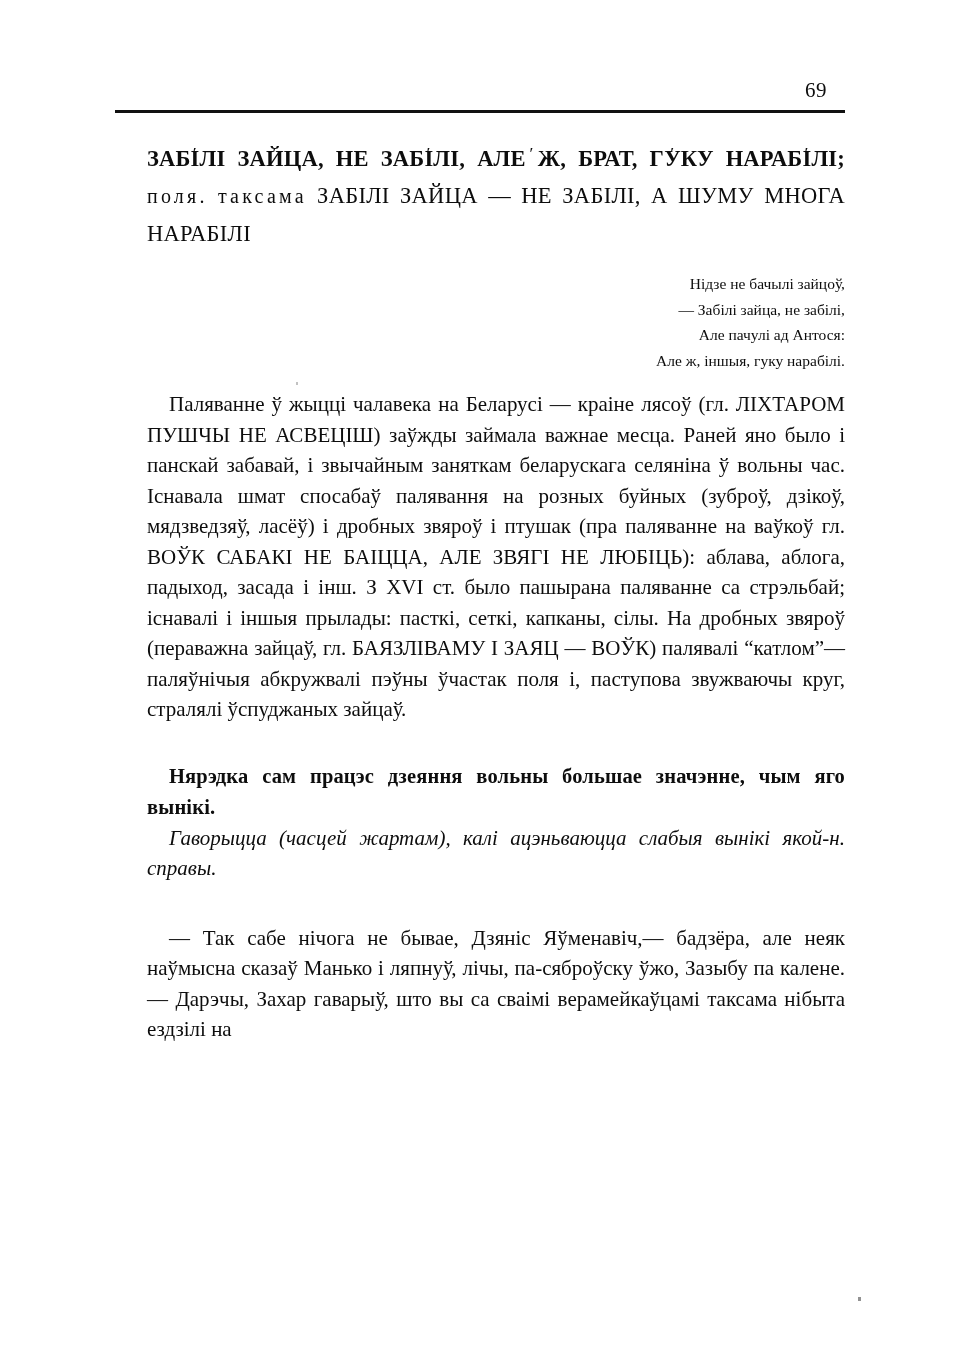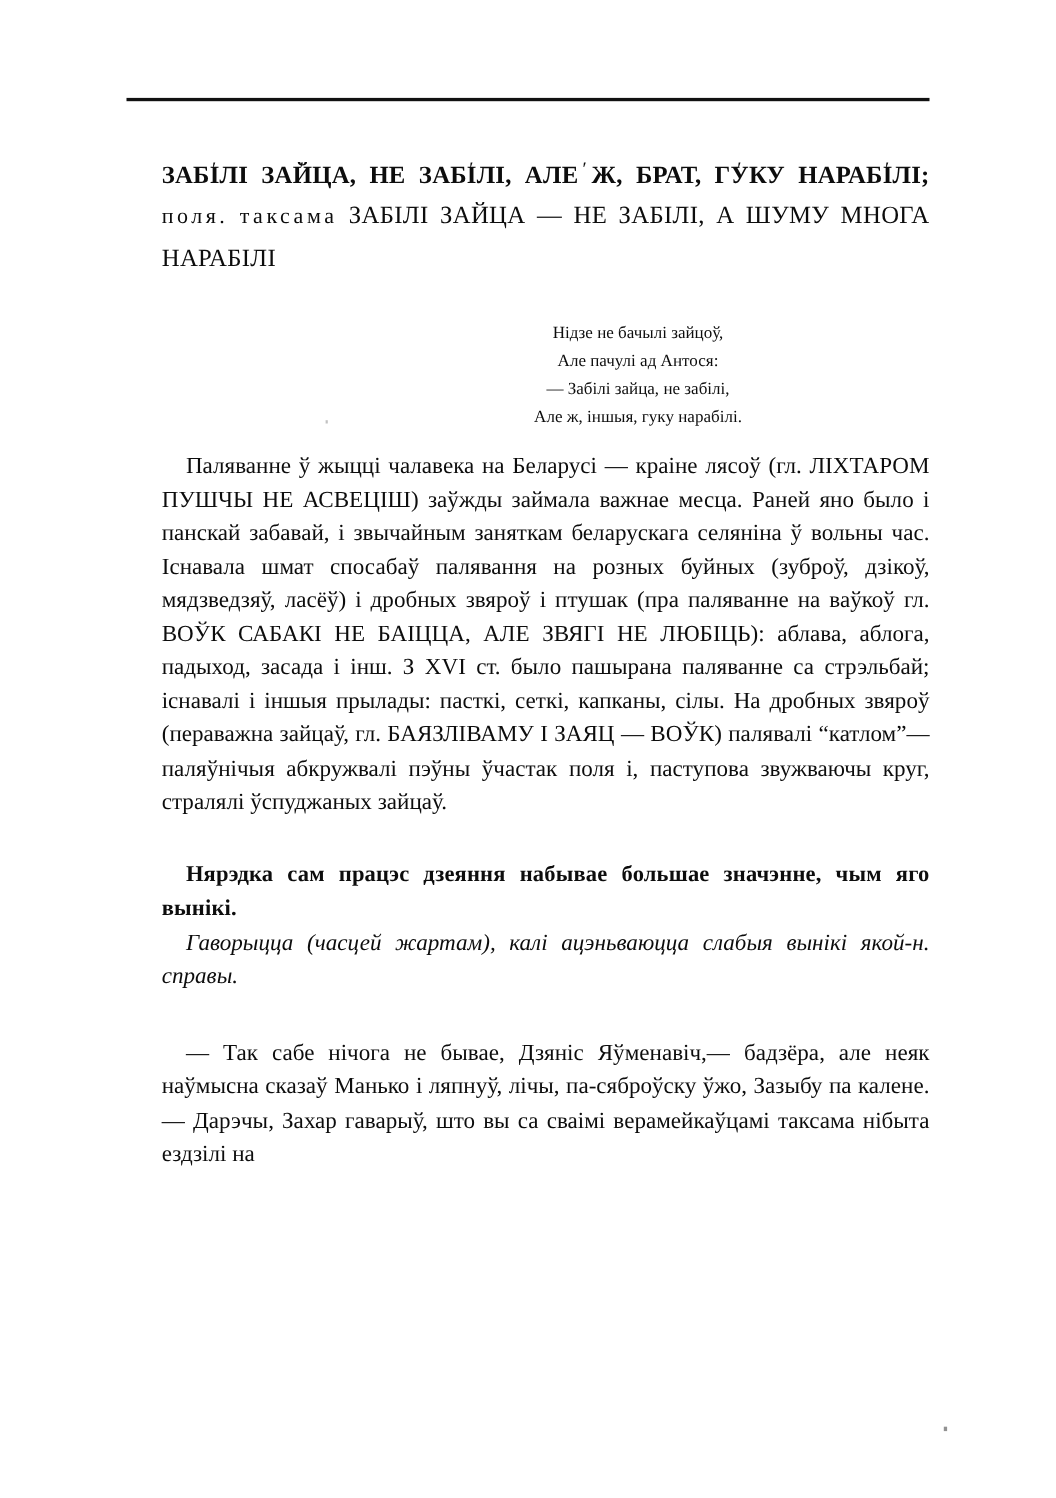--- a/index.html
+++ b/index.html
@@ -94,25 +94,25 @@
   .body-par {
     font-size: 21px;
     line-height: 30.5px;
     text-indent: 22px;
     margin-top: 16px;
   }
   .body-par.tight { }
 
   
   .verse {
-    margin-top: 37px;
+    margin-top: 19px;
     margin-left: 168px;
     font-size: 15.5px;
     line-height: 25.5px;
-    text-align: center;
+    text-align: right;
   }
   .verse div { white-space: nowrap; }
 
   
   .definition {
     font-size: 21px;
     line-height: 30.5px;
     text-indent: 22px;
     margin-top: 20px;
   }
@@ -162,20 +162,21 @@
     background: #9a9a9a;
     opacity: 0.6;
   }
 </style>
 </head>
 <body>
 
 <div class="page">
 
   <div class="header-zone">
+    <div class="folio">69</div>
     <div class="head-rule"></div>
   </div>
 
   <div class="column">
 
     <p class="entry-head"><span>ЗАБ<span class="acc">І</span>ЛІ</span>
       <span>ЗА<span class="acc">Й</span>ЦА,</span>
       <span>НЕ</span>
       <span>ЗАБ<span class="acc">І</span>ЛІ,</span>
       <span>АЛЕ<span class="acc"> </span></span>
@@ -184,29 +185,29 @@
       <span>Г<span class="acc">У</span>КУ</span>
       <span>НАРАБ<span class="acc">І</span>ЛІ;</span>
       <span class="gram">поля.</span>
       <span class="gram">таксама</span>
       <span class="caps-light">ЗАБІЛІ ЗАЙЦА — НЕ ЗАБІЛІ, А ШУМУ МНОГА НАРАБІЛІ</span>
     </p>
 
 
     <div class="verse">
       <div>Нідзе не бачылі зайцоў,</div>
+      <div>— Забілі зайца, не забілі,</div>
       <div>Але пачулі ад Антося:</div>
-      <div>— Забілі зайца, не забілі,</div>
       <div>Але ж, іншыя, гуку нарабілі.</div>
     </div>
 
 
     <p class="body-par tight">Паляванне ў жыцці чалавека на Беларусі — краіне лясоў (гл. ЛІХТАРОМ ПУШЧЫ НЕ АСВЕЦІШ) заўжды займала важнае месца. Раней яно было і панскай забавай, і звычайным заняткам беларускага селяніна ў вольны час. Існавала шмат спосабаў палявання на розных буйных (зуброў, дзікоў, мядзведзяў, ласёў) і дробных звяроў і птушак (пра паляванне на ваўкоў гл. ВОЎК САБАКІ НЕ БАІЦЦА, АЛЕ ЗВЯГІ НЕ ЛЮБІЦЬ): аблава, аблога, падыход, засада і інш. З XVI ст. было пашырана паляванне са стрэльбай; існавалі і іншыя прылады: пасткі, сеткі, капканы, сілы. На дробных звяроў (пераважна зайцаў, гл. БАЯЗЛІВАМУ І ЗАЯЦ — ВОЎК) палявалі “катлом”— паляўнічыя абкружвалі пэўны ўчастак поля і, паступова звужваючы круг, стралялі ўспуджаных зайцаў.</p>
 
-    <p class="sense-bold">Нярэдка сам працэс дзеяння набывае большае значэнне, чым яго вынікі.</p>
+    <p class="sense-bold">Нярэдка сам працэс дзеяння вольны большае значэнне, чым яго вынікі.</p>
 
     <p class="usage-italic">Гаворыцца (часцей жартам), калі ацэньваюцца слабыя вынікі якой-н. справы.</p>
 
     <p class="quote-par">— Так сабе нічога не бывае, Дзяніс Яўменавіч,— бадзёра, але неяк наўмысна сказаў Манько і ляпнуў, лічы, па-сяброўску ўжо, Зазыбу па калене.— Дарэчы, Захар гаварыў, што вы са сваімі верамейкаўцамі таксама нібыта ездзілі на</p>
 
   </div>
 
   <div class="speck"></div>
   <div class="speck-2"></div>
 </div>

